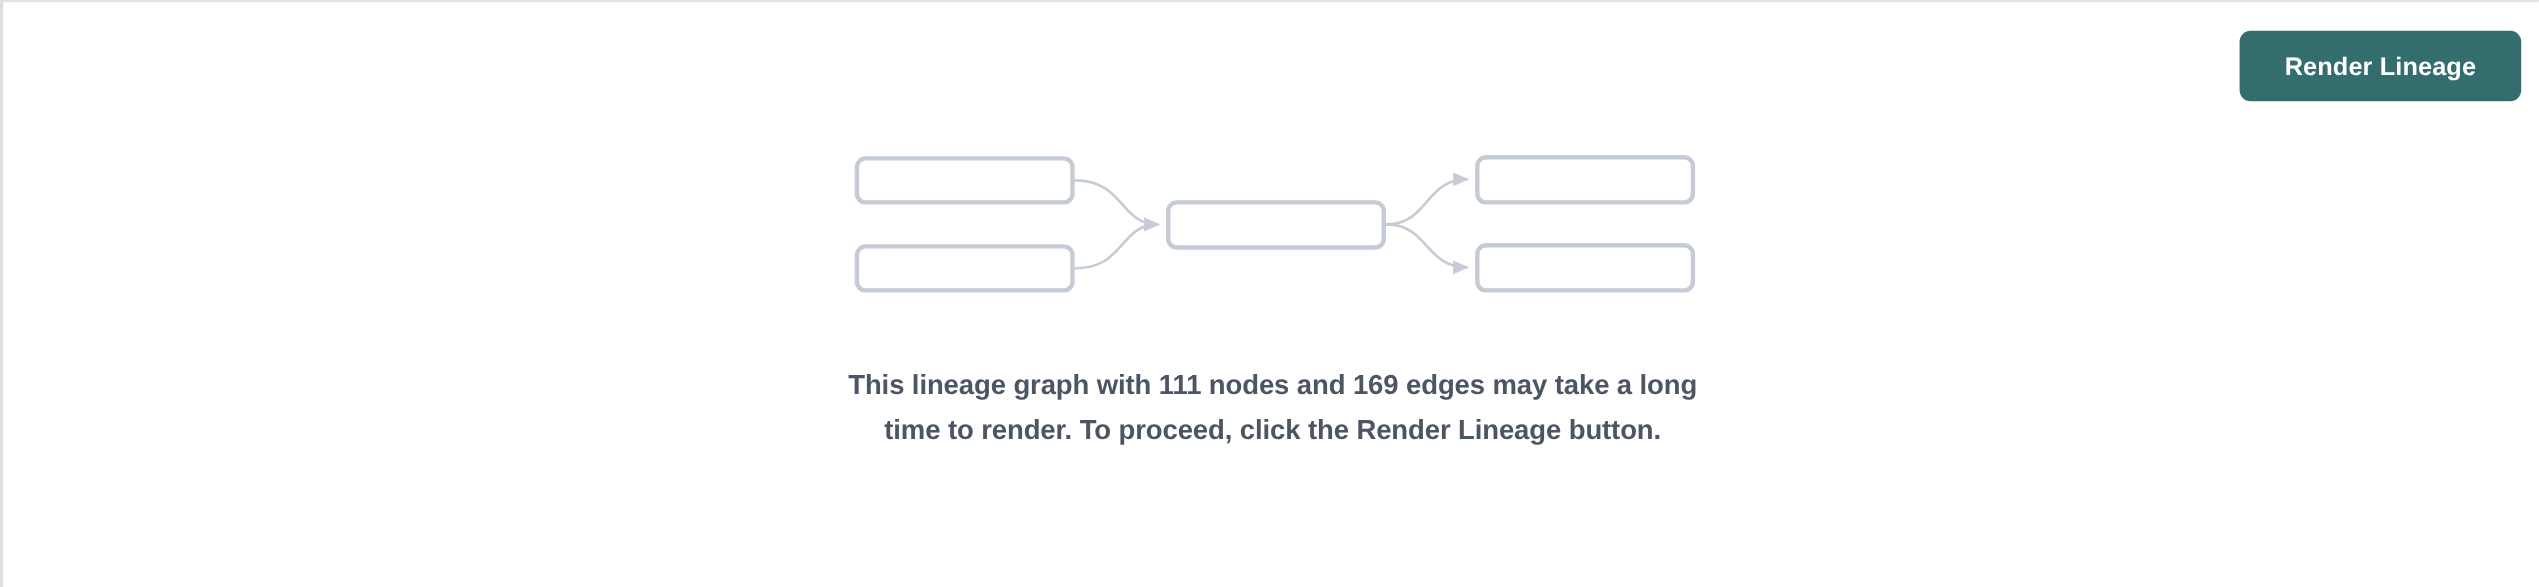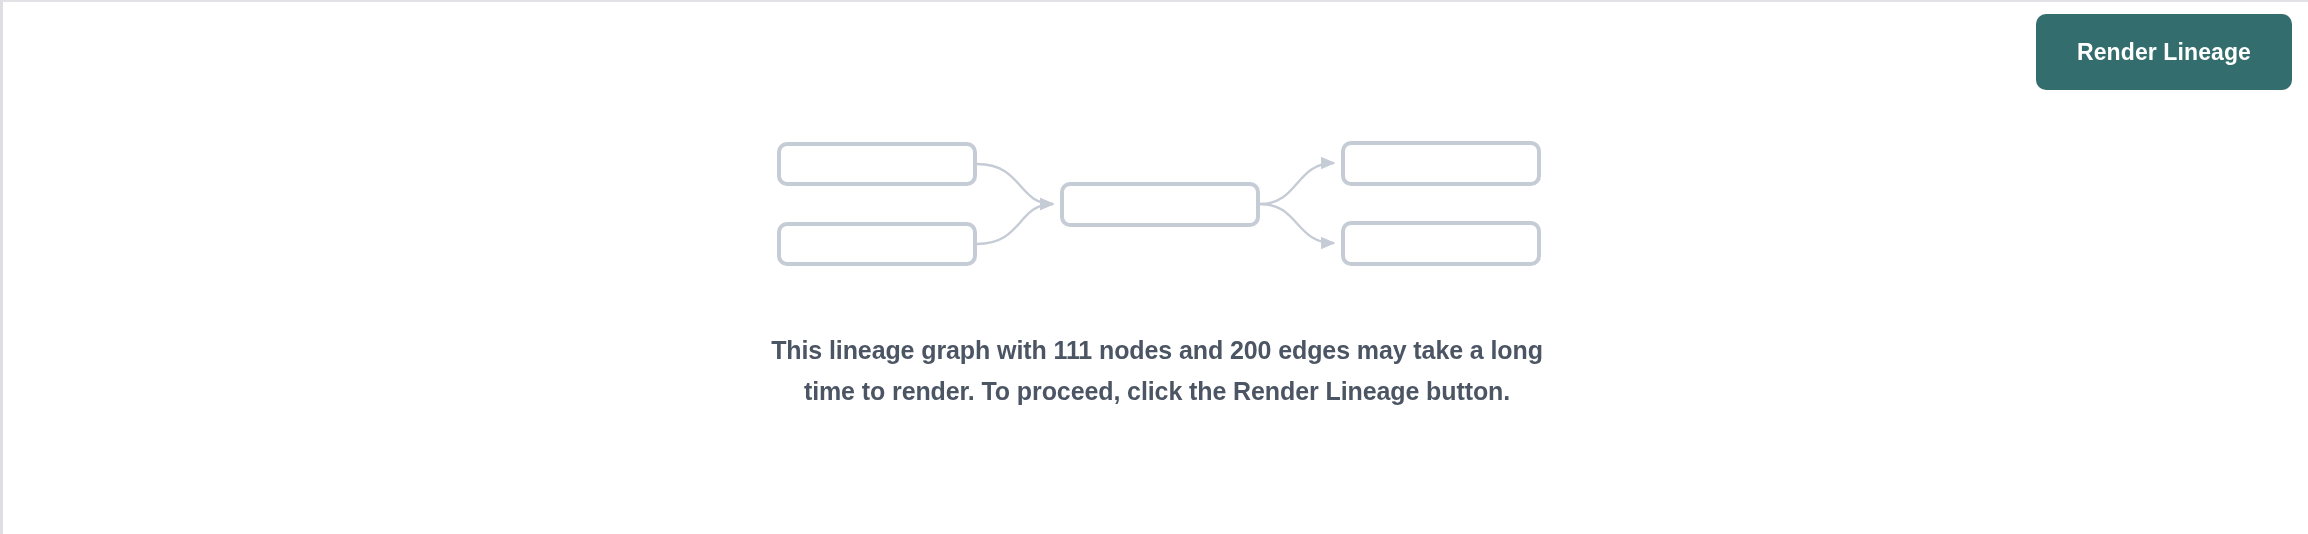--- a/index.html
+++ b/index.html
@@ -21,23 +21,23 @@
     background: #ffffff;
     box-sizing: border-box;
     border-top: 2px solid #e2e2e6;
     border-left: 3px solid #dedee3;
   }
 
   
   #render-lineage-button {
     position: absolute;
     left: 2033px;
-    top: 12px;
+    top: 26px;
     width: 256px;
-    height: 76px;
+    height: 64px;
     background: #336d6d;
     color: #ffffff;
     border: none;
     border-radius: 10px;
     font-family: "Liberation Sans", sans-serif;
     font-size: 23px;
     font-weight: bold;
     letter-spacing: 0.1px;
     cursor: pointer;
     display: flex;
@@ -128,16 +128,16 @@
         <path d="M495,76 C534,76 530,115 569,115" fill="none" stroke="#c6ccd6" stroke-width="2.4" marker-end="url(#arrowhead)"></path>
       </svg>
 
       <div class="graph-node" id="graph-node-source-1"></div>
       <div class="graph-node" id="graph-node-source-2"></div>
       <div class="graph-node" id="graph-node-center"></div>
       <div class="graph-node" id="graph-node-target-1"></div>
       <div class="graph-node" id="graph-node-target-2"></div>
     </div>
 
-    <div id="lineage-warning-message">This lineage graph with 111 nodes and 200 edges may take a long time to render. To proceed, click the Render Lineage button.</div>
+    <div id="lineage-warning-message">This lineage graph with 111 nodes and 169 edges may take a long time to render. To proceed, click the Render Lineage button.</div>
 
   </div>
 </div>
 
 </body></html>

